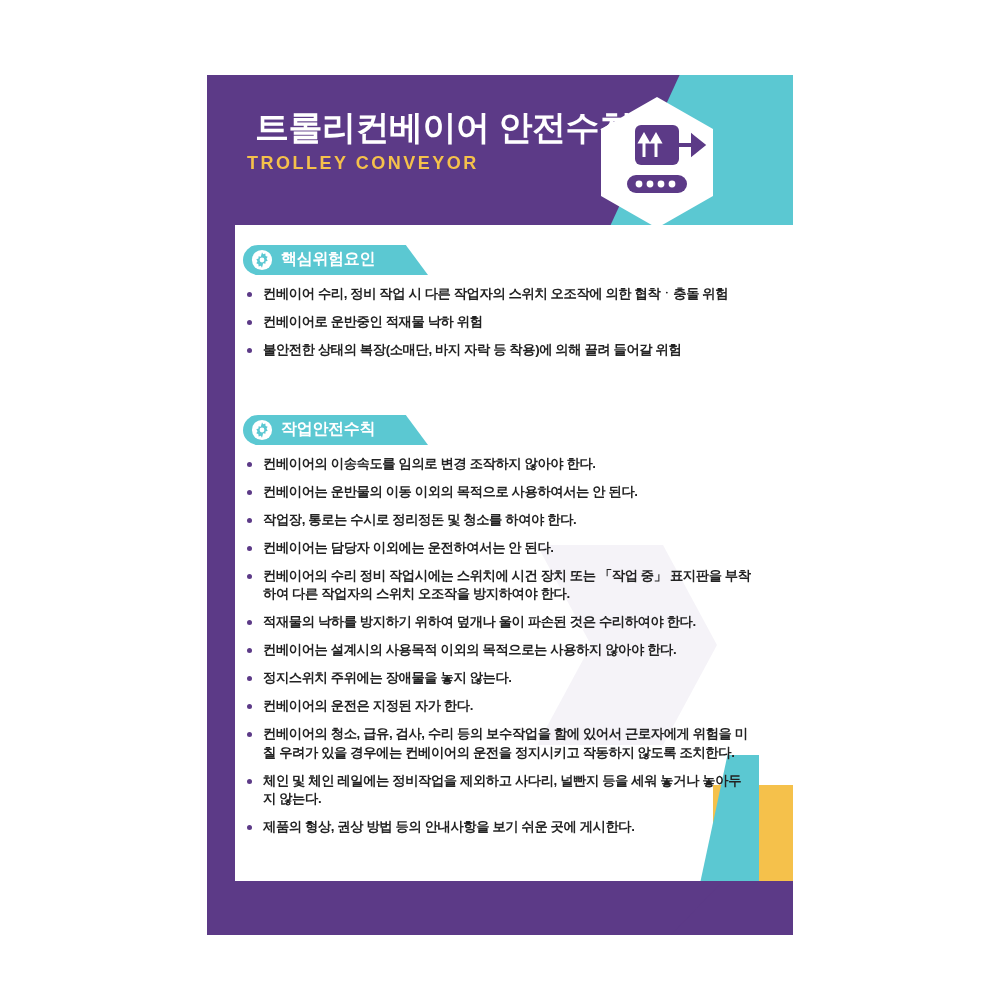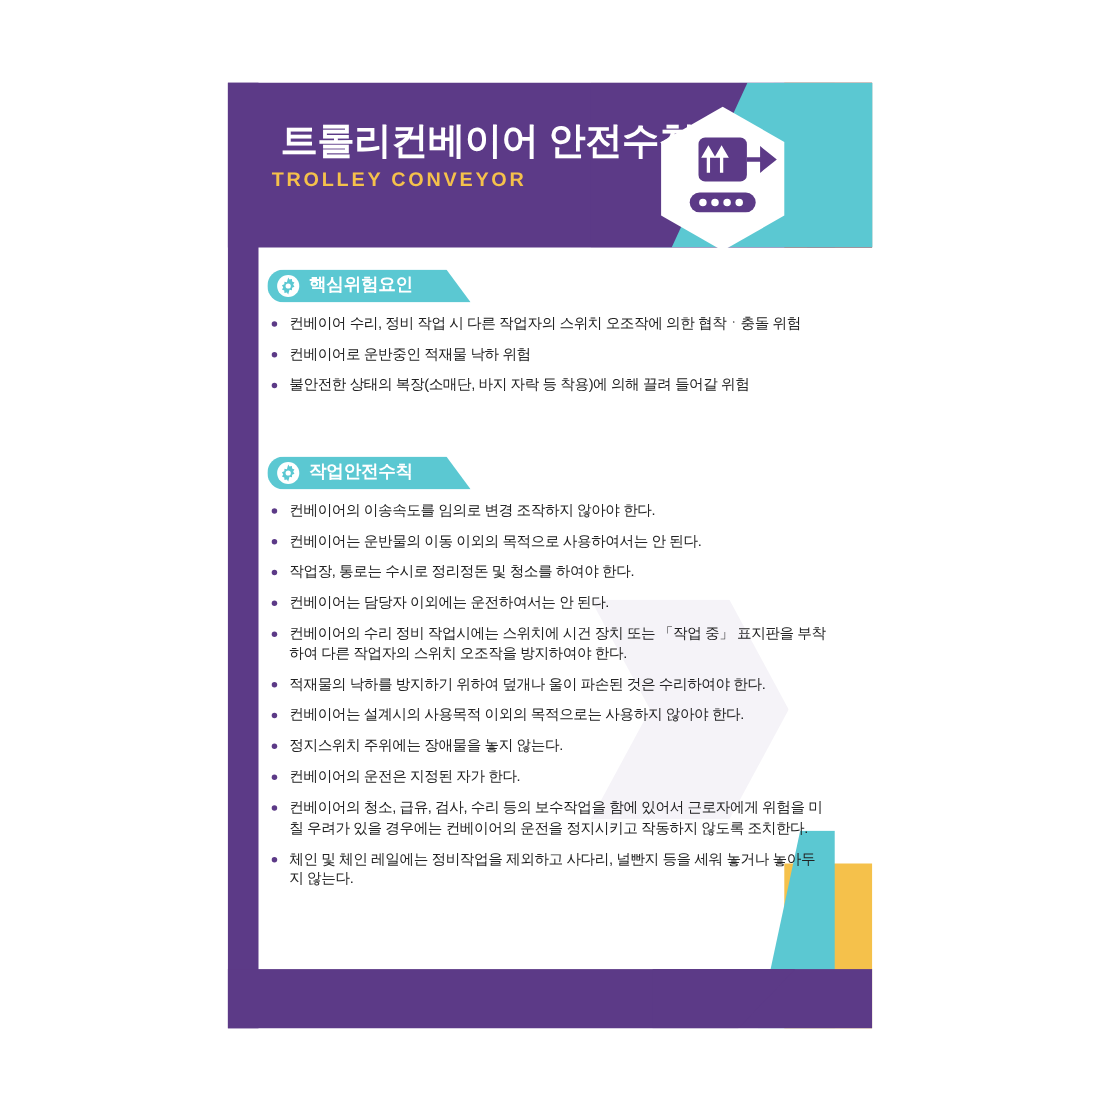--- a/index.html
+++ b/index.html
@@ -174,20 +174,21 @@
     font-weight: bold;
     letter-spacing: -0.3px;
     white-space: nowrap;
   }
 
   
   ul.bullets {
     list-style: none;
     margin: 10px 0 0 0;
     padding: 0;
+    font-weight: bold;
   }
   ul.bullets li {
     position: relative;
     padding-left: 20px;
     margin-bottom: 9px;
     font-size: 13.3px;
     line-height: 1.42;
     color: #222222;
     letter-spacing: -0.4px;
   }
@@ -282,16 +283,17 @@
       <li>컨베이어는 운반물의 이동 이외의 목적으로 사용하여서는 안 된다.</li>
       <li>작업장, 통로는 수시로 정리정돈 및 청소를 하여야 한다.</li>
       <li>컨베이어는 담당자 이외에는 운전하여서는 안 된다.</li>
       <li>컨베이어의 수리 정비 작업시에는 스위치에 시건 장치 또는 「작업 중」 표지판을 부착하여 다른 작업자의 스위치 오조작을 방지하여야 한다.</li>
       <li>적재물의 낙하를 방지하기 위하여 덮개나 울이 파손된 것은 수리하여야 한다.</li>
       <li>컨베이어는 설계시의 사용목적 이외의 목적으로는 사용하지 않아야 한다.</li>
       <li>정지스위치 주위에는 장애물을 놓지 않는다.</li>
       <li>컨베이어의 운전은 지정된 자가 한다.</li>
       <li>컨베이어의 청소, 급유, 검사, 수리 등의 보수작업을 함에 있어서 근로자에게 위험을 미칠 우려가 있을 경우에는 컨베이어의 운전을 정지시키고 작동하지 않도록 조치한다.</li>
       <li>체인 및 체인 레일에는 정비작업을 제외하고 사다리, 널빤지 등을 세워 놓거나 놓아두지 않는다.</li>
+      <li>제품의 형상, 권상 방법 등의 안내사항을 보기 쉬운 곳에 게시한다.</li>
     </ul>
   </div>
 
 </div>
 
 </body></html>

